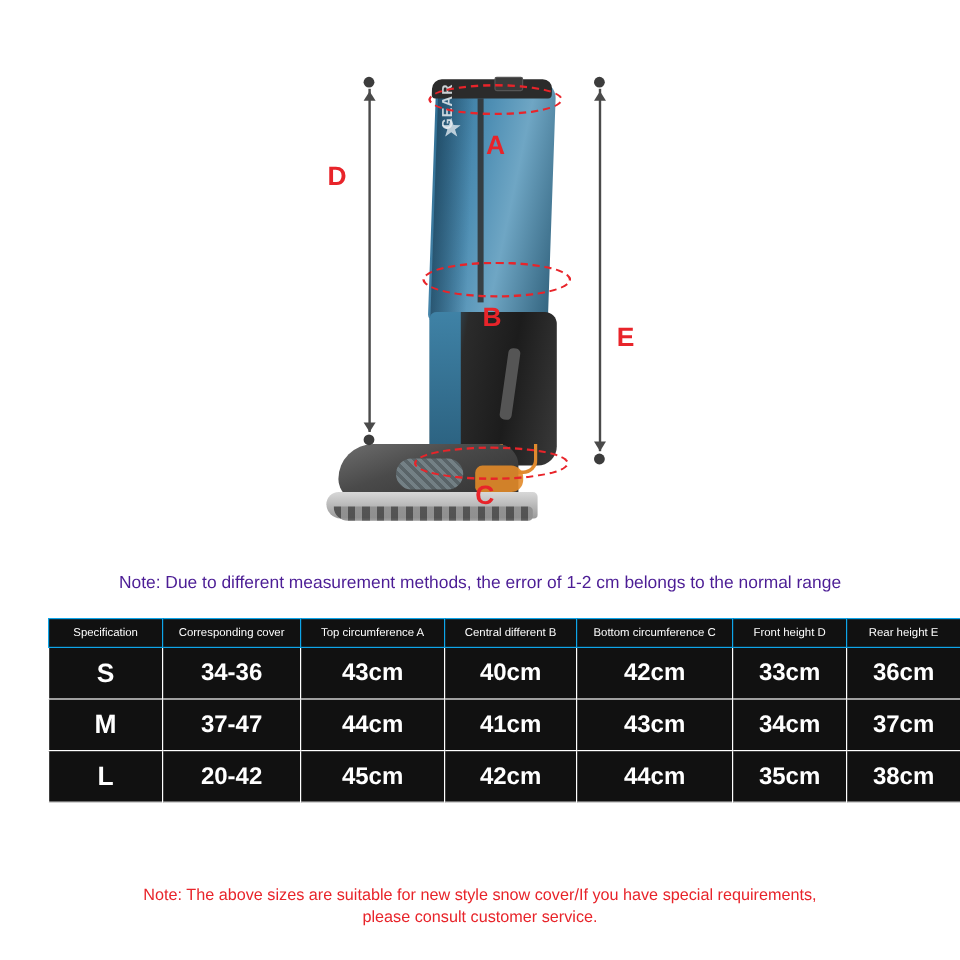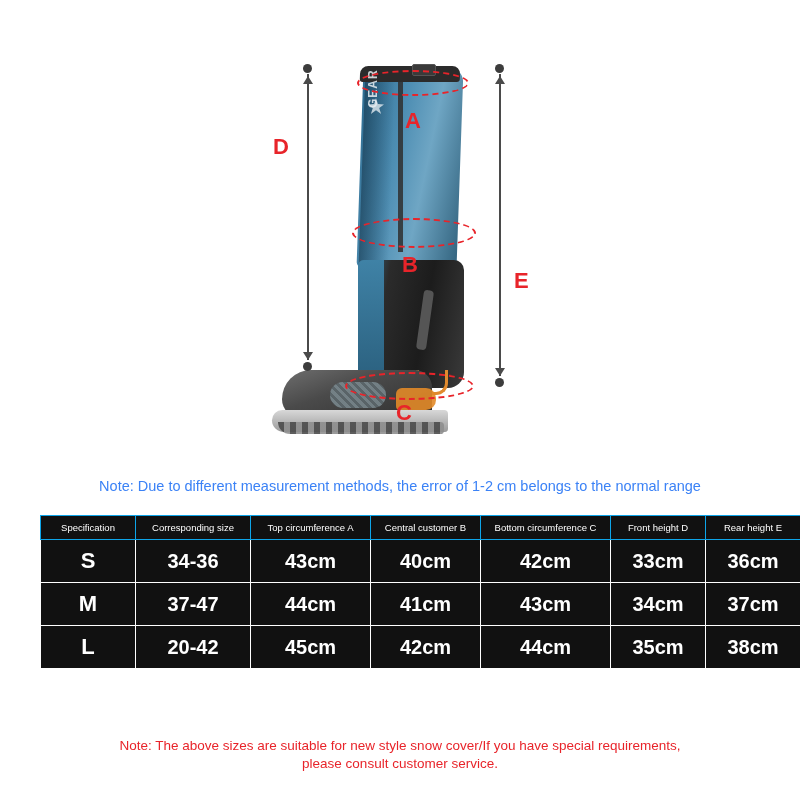--- a/index.html
+++ b/index.html
@@ -243,21 +243,21 @@
   }
 
   
   .note-top {
     position: absolute;
     left: 0;
     top: 478px;
     width: 800px;
     text-align: center;
     font-size: 14.5px;
-    color: #3b82f6;
+    color: #4c1d95;
   }
 
   
   .table-wrap {
     position: absolute;
     left: 40px;
     top: 515px;
     width: 720px;
   }
   table.spec {
@@ -352,23 +352,23 @@
     <div class="arrow-down" style="left:495px; top:368px;"></div>
   </div>
 
   <div class="note-top">Note: Due to different measurement methods, the error of 1-2 cm belongs to the normal range</div>
 
   <div class="table-wrap">
     <table class="spec">
       <thead>
         <tr>
           <th style="width:90px;">Specification</th>
-          <th style="width:110px;">Corresponding size</th>
+          <th style="width:110px;">Corresponding cover</th>
           <th style="width:115px;">Top circumference A</th>
-          <th style="width:105px;">Central customer B</th>
+          <th style="width:105px;">Central different B</th>
           <th style="width:125px;">Bottom circumference C</th>
           <th style="width:90px;">Front height D</th>
           <th style="width:90px;">Rear height E</th>
         </tr>
       </thead>
       <tbody>
         <tr>
           <td class="size-col">S</td>
           <td>34-36</td>
           <td>43cm</td>

